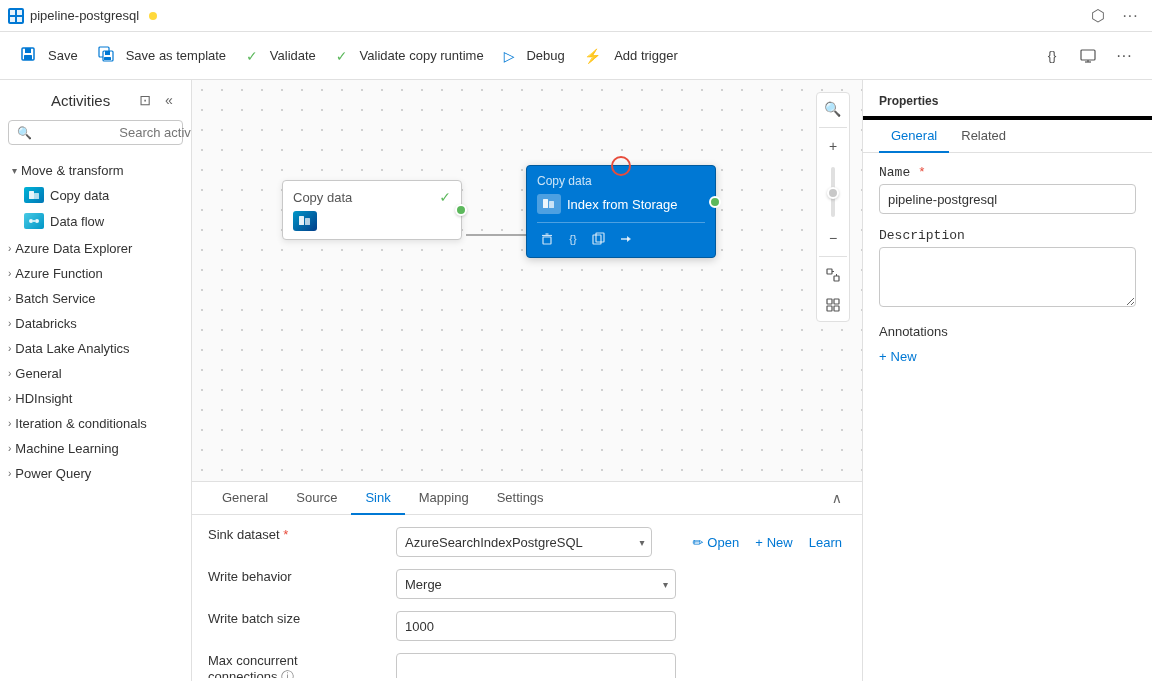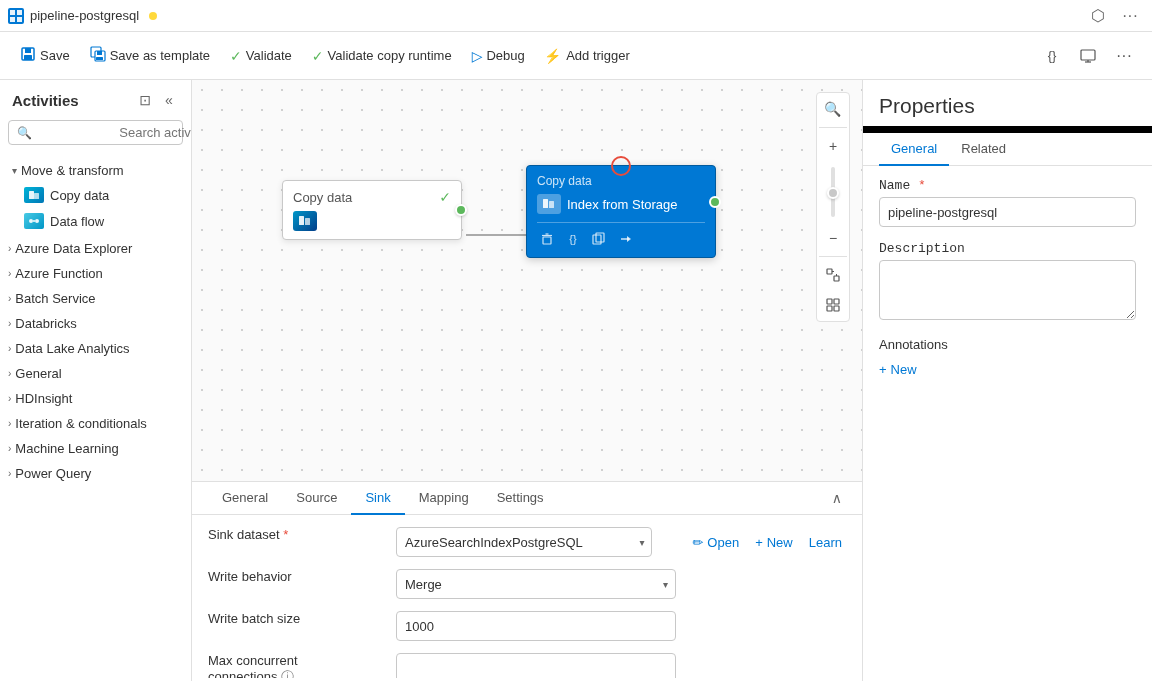--- a/index.html
+++ b/index.html
@@ -32,21 +32,21 @@
     .toolbar {
       height: 48px;
       background: #fff;
       border-bottom: 1px solid #e0e0e0;
       display: flex;
       align-items: center;
       padding: 0 12px;
       gap: 4px;
     }
     .toolbar-btn {
-      display: flex; align-items: center; gap: 4px;
+      display: flex; align-items: center; gap: 12px;
       padding: 4px 8px;
       cursor: pointer;
       border-radius: 4px;
       color: #333;
       font-size: 13px;
       border: none; background: transparent;
     }
     .toolbar-icon { font-size: 14px; color: #0078d4; }
     .toolbar-right { margin-left: auto; display: flex; align-items: center; gap: 4px; }
     .toolbar-right-btn { width: 32px; height: 32px; display: flex; align-items: center; justify-content: center; cursor: pointer; border-radius: 4px; color: #555; font-size: 16px; }
@@ -66,21 +66,21 @@
       display: flex;
       flex-direction: column;
       overflow-y: auto;
     }
     .sidebar-header {
       display: flex;
       align-items: center;
       padding: 10px 12px 6px;
       justify-content: space-between;
     }
-    .sidebar-title { font-size: 15px; font-weight: 700; color: #333; }
+    .sidebar-title { font-size: 15px; font-weight: 400; color: #333; margin-left: 39px; }
     .sidebar-icons { display: flex; gap: 4px; }
     .sidebar-icon-btn { cursor: pointer; color: #666; font-size: 14px; width: 20px; height: 20px; display: flex; align-items: center; justify-content: center; }
 
     .search-box {
       margin: 4px 8px 8px;
       display: flex;
       align-items: center;
       border: 1px solid #c8c8c8;
       border-radius: 4px;
       padding: 4px 8px;
@@ -372,24 +372,24 @@
     .properties-panel {
       width: 290px;
       background: #fff;
       border-left: 1px solid #e0e0e0;
       display: flex;
       flex-direction: column;
       overflow-y: auto;
     }
     .props-header {
       padding: 14px 16px 8px;
-      font-size: 21px;
-      font-weight: 400;
-      color: #333;
-      border-bottom: 7px solid #000000;
+      font-size: 12px;
+      font-weight: 700;
+      color: #333;
+      border-bottom: 4px solid #000000;
     }
     .props-tabs {
       display: flex;
       border-bottom: 1px solid #e0e0e0;
       padding: 0 16px;
     }
     .props-tab {
       padding: 8px 12px;
       cursor: pointer;
       color: #555;

